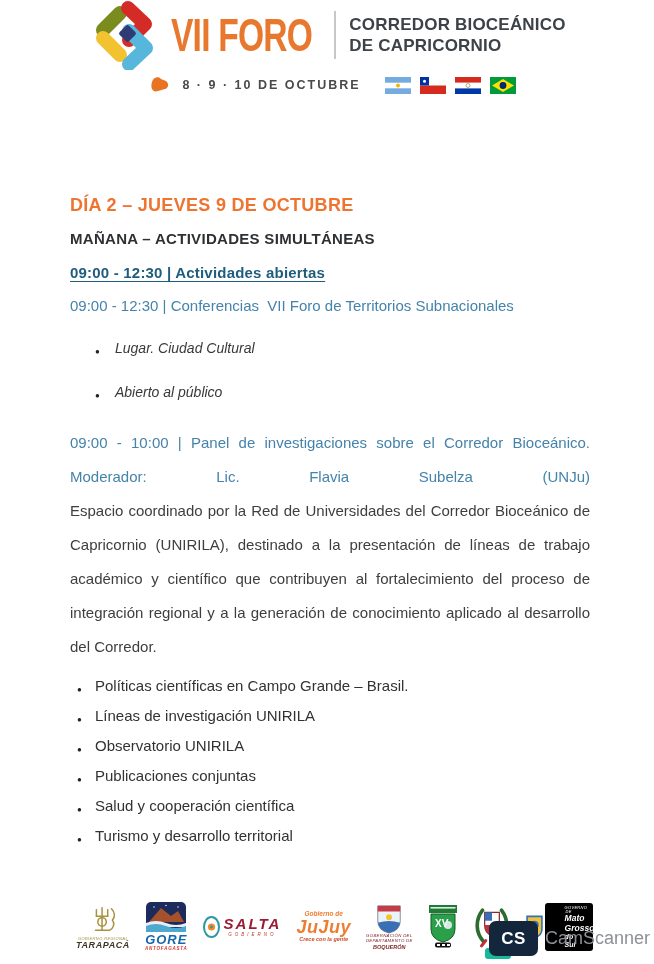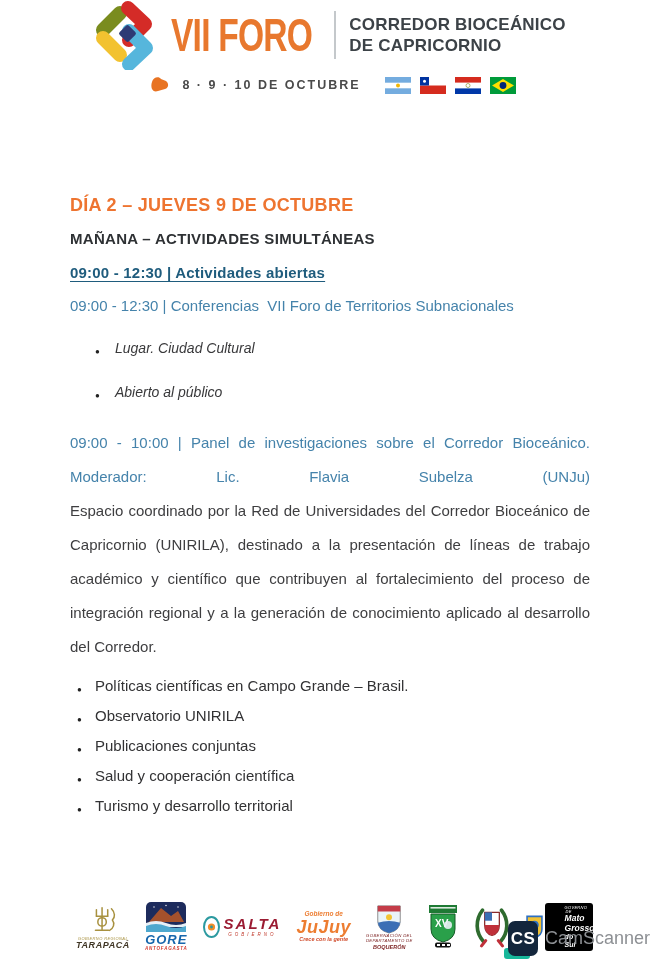--- a/index.html
+++ b/index.html
@@ -58,21 +58,21 @@
   .jujuy .cap-main { font-size:18px; font-weight:800; color:#ED7D31; letter-spacing:0.5px; }
   .jujuy .cap-sub { font-size:5.5px; font-weight:700; color:#D04A2A; margin-top:1px; }
   .boqueron .cap-line { font-size:4.3px; color:#7A1F1F; letter-spacing:0.3px; margin-top:0.5px; }
   .boqueron .cap-last { font-size:5.5px; font-weight:700; color:#7A1F1F; margin-top:1px; }
   .mato { flex-direction:row; align-items:center; gap:2px; }
   .mato-box { width:48px; background:#000000; border-radius:3px; padding:3px 20px; color:#fff; line-height:1.1; }
   .mato-box .cap-top { font-size:4px; letter-spacing:0.3px; }
   .mato-box .cap-main { font-size:8.5px; font-weight:800; }
   .mato-box .cap-sub { font-size:7px; font-weight:800; }
   .camscanner { position:absolute; right:4px; bottom:2px; display:flex; align-items:center; gap:7px; }
-  .cs-badge { position:relative; width:30px; height:35px; }
+  .cs-badge { position:relative; width:49px; height:35px; }
   .cs-badge::before { content:""; position:absolute; left:-4px; bottom:-3px; width:26px; height:11px; background:#17B79A; border-radius:3px; }
   .cs-face { position:absolute; inset:0; background:#13263C; border-radius:7px; display:flex; align-items:center; justify-content:center;
              color:#fff; font-size:17px; font-weight:800; letter-spacing:0.5px; }
   .cs-label { font-size:18px; color:#8D9094; }
 </style>
 </head>
 <body>
 
 <div class="page">
 
@@ -138,20 +138,21 @@
     </ul>
 
     <div class="panel-blue">
       <div class="jline">09:00 - 10:00 | Panel de investigaciones sobre el Corredor Bioceánico.</div>
       <div class="jline">Moderador: Lic. Flavia Subelza (UNJu)</div>
     </div>
     <div class="desc">Espacio coordinado por la Red de Universidades del Corredor Bioceánico de Capricornio (UNIRILA), destinado a la presentación de líneas de trabajo académico y científico que contribuyen al fortalecimiento del proceso de integración regional y a la generación de conocimiento aplicado al desarrollo del Corredor.</div>
 
     <ul class="topics">
       <li>Políticas científicas en Campo Grande – Brasil.</li>
+      <li>Líneas de investigación UNIRILA</li>
       <li>Observatorio UNIRILA</li>
       <li>Publicaciones conjuntas</li>
       <li>Salud y cooperación científica</li>
       <li>Turismo y desarrollo territorial</li>
     </ul>
   </div>
 
   <div class="footer">
 
     <div class="logo tarapaca">

